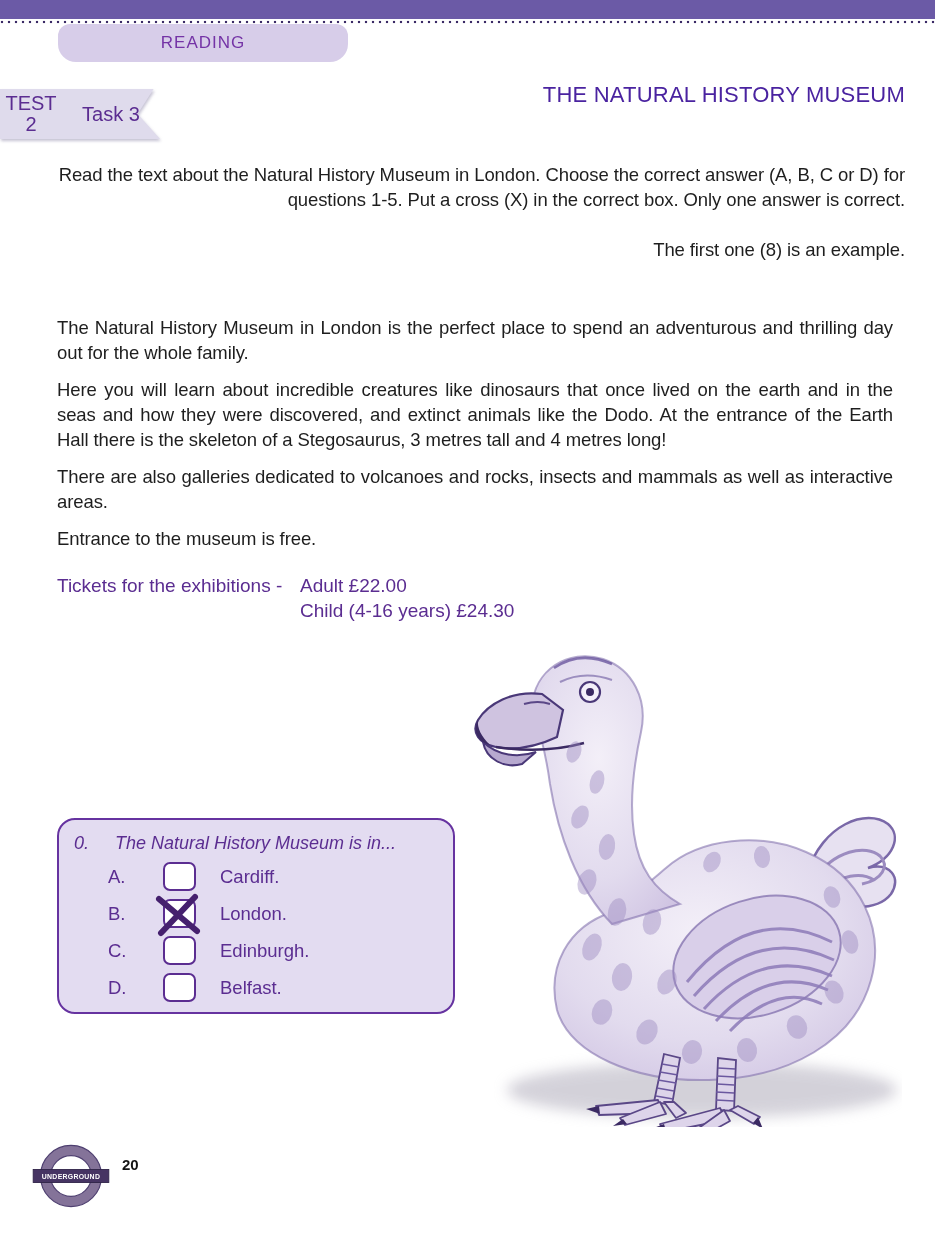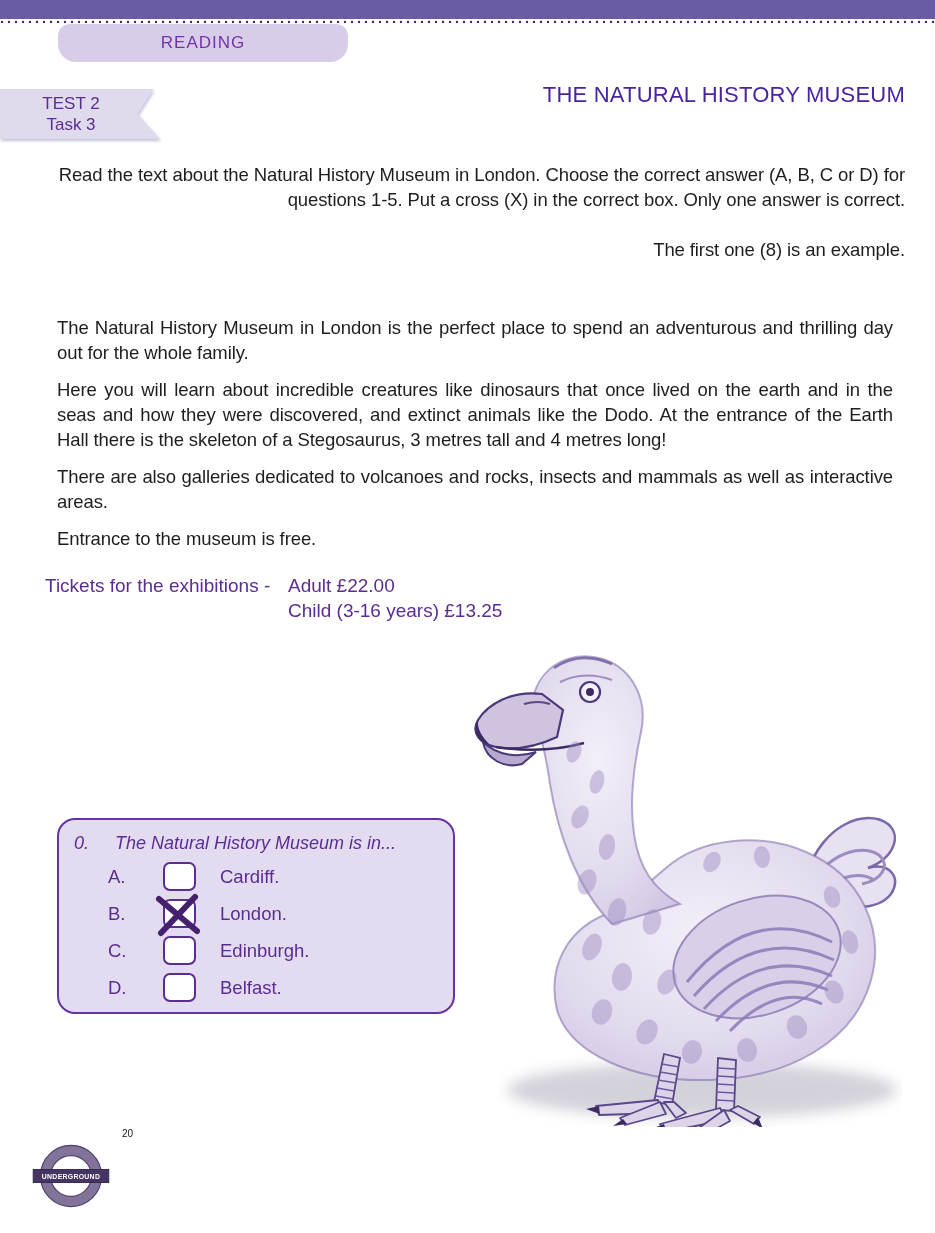--- a/index.html
+++ b/index.html
@@ -13,57 +13,57 @@
     background-size:7px 5px; background-repeat:repeat-x; }
 
   .reading-tab { position:absolute; left:30px; top:24px; width:290px; height:38px;
     background:#d7cde9; border-radius:12px 12px 18px 18px;
     display:flex; align-items:center; justify-content:center;
     color:#7433a6; font-size:17px; letter-spacing:1px;margin-left:28px; }
 
   .test-banner-wrap { position:absolute; left:0; top:89px; filter:drop-shadow(1px 2px 1.5px rgba(90,80,130,.35)); }
   .test-banner { width:160px; height:50px; background:#dfdbec;
     clip-path:polygon(0 0, 96% 0, 86% 50%, 100% 100%, 0 100%);
-    display:flex; flex-direction:column; align-items:center; justify-content:center;
-    color:#5b2d91; font-size:17px; line-height:21px; font-weight:500; }
+    display:flex; flex-direction:row; align-items:center; justify-content:center;
+    color:#5b2d91; font-size:20px; line-height:21px; font-weight:500; }
   .test-banner .line { width:100%; text-align:center; padding-right:18px; }
 
   .page-title { position:absolute; left:45px; top:82px; width:860px; text-align:right;
     font-size:22px; font-weight:normal; color:#4a23a0; letter-spacing:.2px; }
 
   .instructions { position:absolute; left:45px; top:162px; width:860px;
     font-size:18.5px; line-height:25px; letter-spacing:-.1px;text-align:right; }
   .instructions .example-note { margin-top:25px; }
 
   .reading-text { position:absolute; left:45px; top:303px; width:860px;
     font-size:18.5px; line-height:25px; letter-spacing:-.1px; text-align:justify; }
   .reading-text p { margin:12px; }
 
   .tickets { position:absolute; left:45px; top:573px; width:600px; display:flex;
     color:#5b2d91; font-size:19px; line-height:25px; }
-  .tickets .tickets-label { width:243px; flex:none; }
+  .tickets .tickets-label { width:243px; flex:none;margin-left:12px; }
   .tickets .price-line { white-space:nowrap; }
 
   .dodo-illustration { position:absolute; left:462px; top:612px; width:440px; height:515px; }
 
   .example-box { position:absolute; left:57px; top:818px; width:398px; height:196px;
     background:#e3dcf1; border:2px solid #6633a0; border-radius:18px;
     color:#5b2d91; }
   .question-row { display:flex; padding:13px 0 4px 15px; font-style:italic; font-size:18px; }
   .question-number { width:41px; flex:none; }
   .option-row { display:flex; align-items:center; height:37px; padding-left:49px; }
   .option-letter { width:22px; flex:none; font-size:18.5px; }
   .option-checkbox { position:relative; width:33px; height:29px; margin-left:33px; flex:none;
     background:#ffffff; border:2px solid #5b2d91; border-radius:7px; cursor:pointer; }
   .x-mark { position:absolute; left:-11px; top:-8px; width:48px; height:44px; pointer-events:none; }
   .option-label { margin-left:24px; font-size:18.5px; }
 
   .underground-logo { position:absolute; left:31px; top:1137px; width:80px; height:78px; }
-  .page-number { position:absolute; left:122px; top:1128px; font-size:10px;
-    font-weight:400; color:#141414; }
+  .page-number { position:absolute; left:122px; top:1156px; font-size:15px;
+    font-weight:700; color:#141414; }
 </style>
 </head>
 <body>
 
 <div class="top-band"></div>
 <div class="dotted-line"></div>
 
 <div class="reading-tab">
   <span>READING</span>
 </div>
@@ -86,21 +86,21 @@
   <p>The Natural History Museum in London is the perfect place to spend an adventurous and thrilling day out for the whole family.</p>
   <p>Here you will learn about incredible creatures like dinosaurs that once lived on the earth and in the seas and how they were discovered, and extinct animals like the Dodo. At the entrance of the Earth Hall there is the skeleton of a Stegosaurus, 3 metres tall and 4 metres long!</p>
   <p>There are also galleries dedicated to volcanoes and rocks, insects and mammals as well as interactive areas.</p>
   <p>Entrance to the museum is free.</p>
 </div>
 
 <div class="tickets">
   <div class="tickets-label">Tickets for the exhibitions -</div>
   <div>
     <div class="price-line">Adult £22.00</div>
-    <div class="price-line">Child (3-16 years) £13.25</div>
+    <div class="price-line">Child (4-16 years) £24.30</div>
   </div>
 </div>
 
 <svg class="dodo-illustration" viewBox="0 0 440 515" xmlns="http://www.w3.org/2000/svg" aria-hidden="true">
   <defs>
     <filter id="soft" x="-30%" y="-30%" width="160%" height="160%">
       <feGaussianBlur stdDeviation="7"></feGaussianBlur>
     </filter>
     <radialGradient id="bodyGrad" cx="45%" cy="38%" r="75%">
       <stop offset="0%" stop-color="#f3eff8"></stop>

